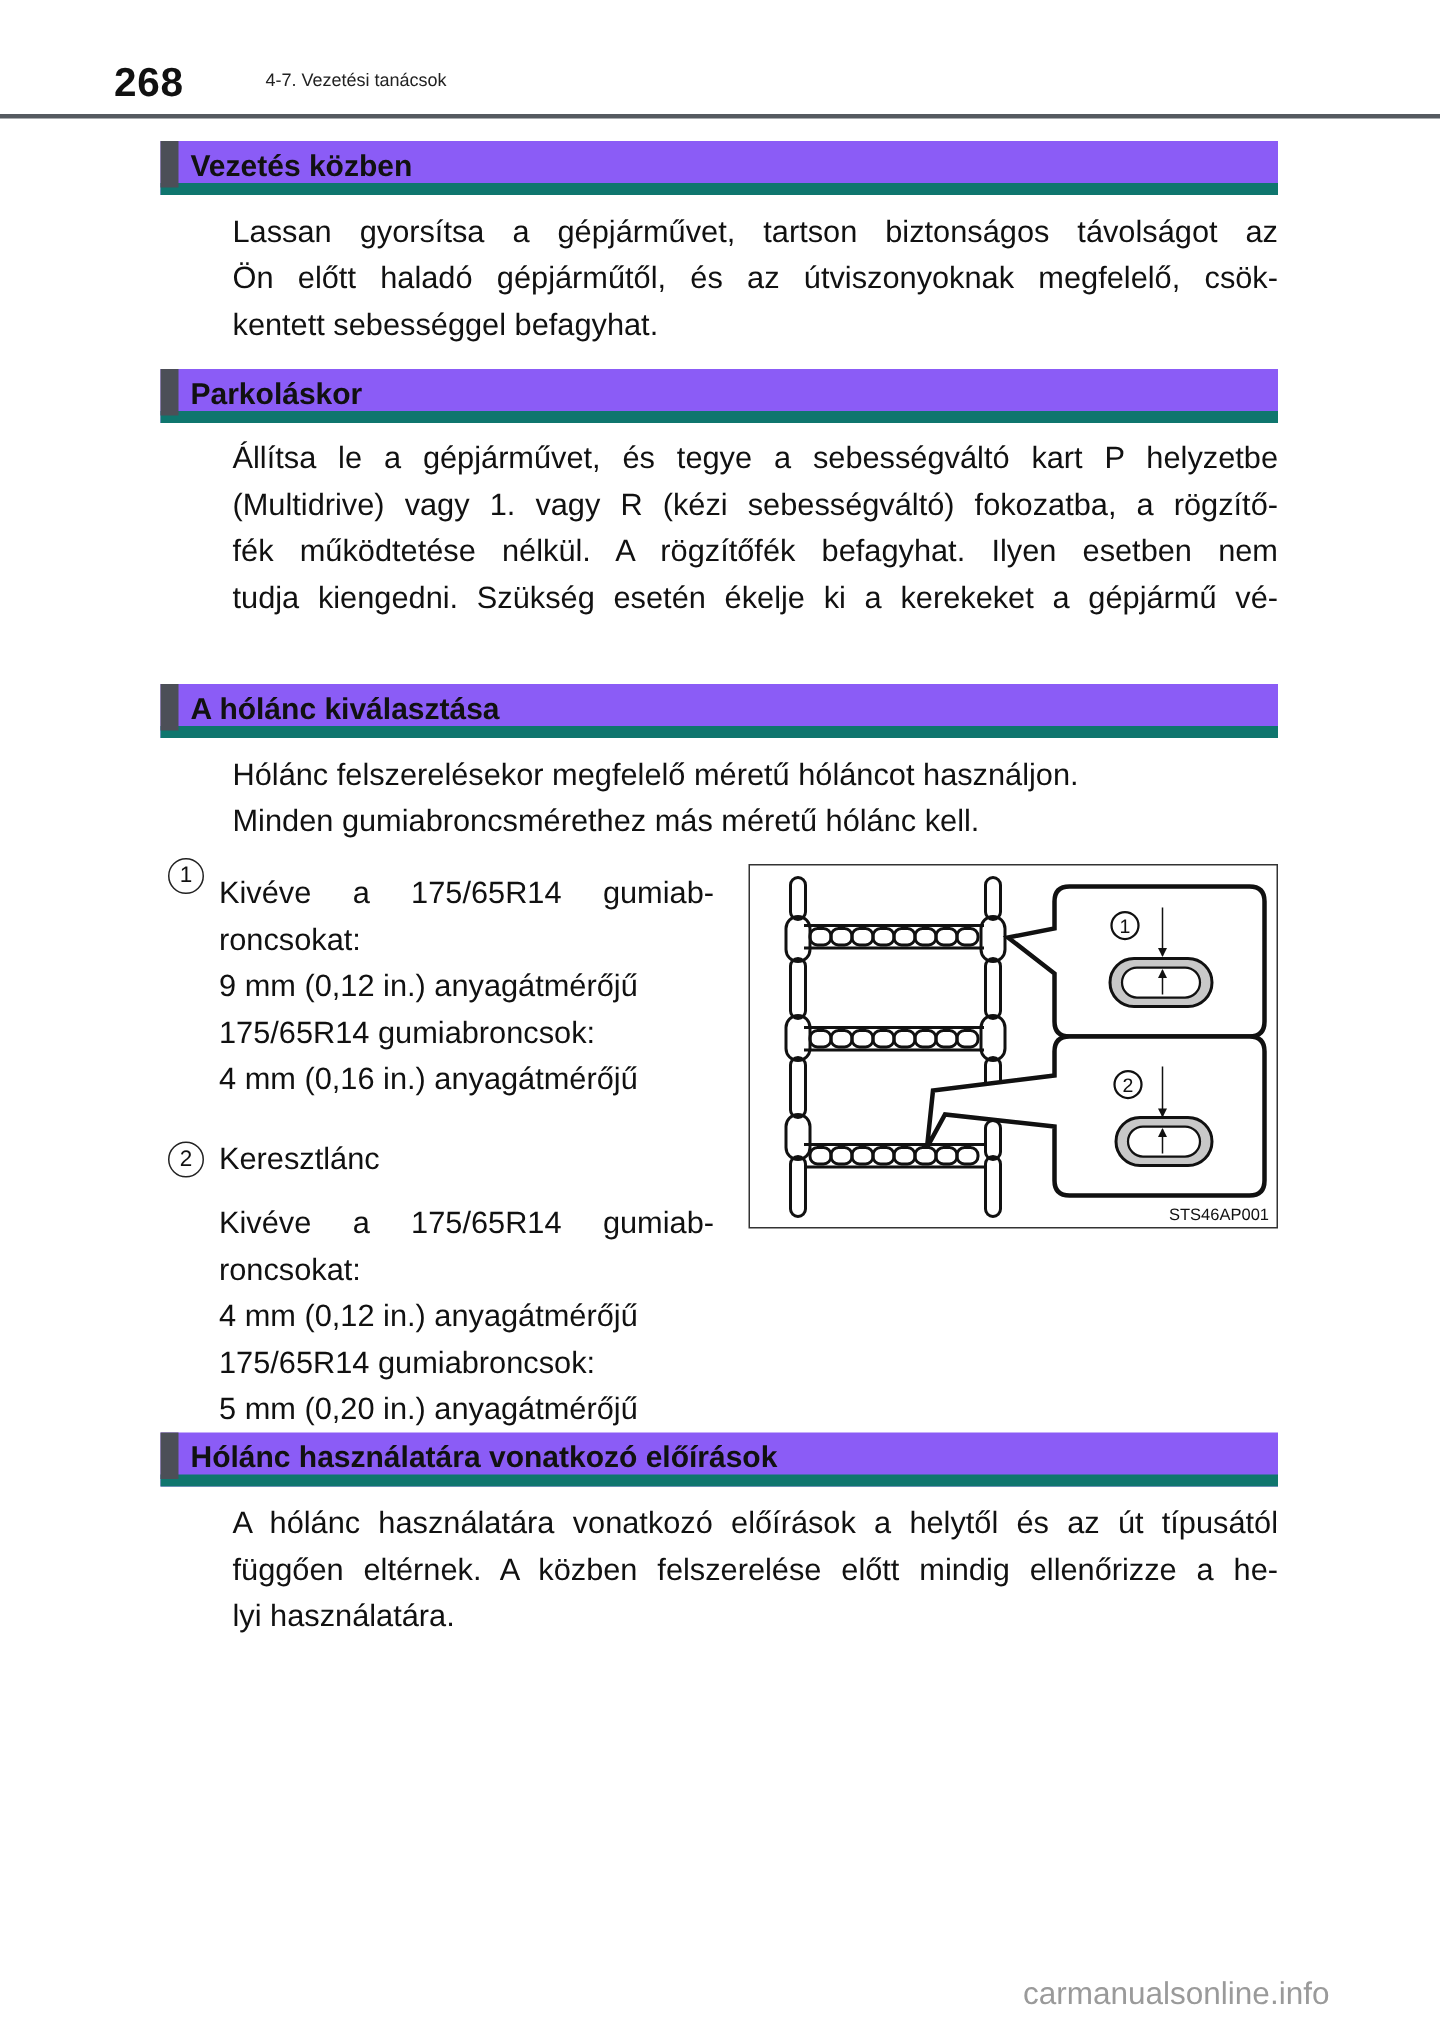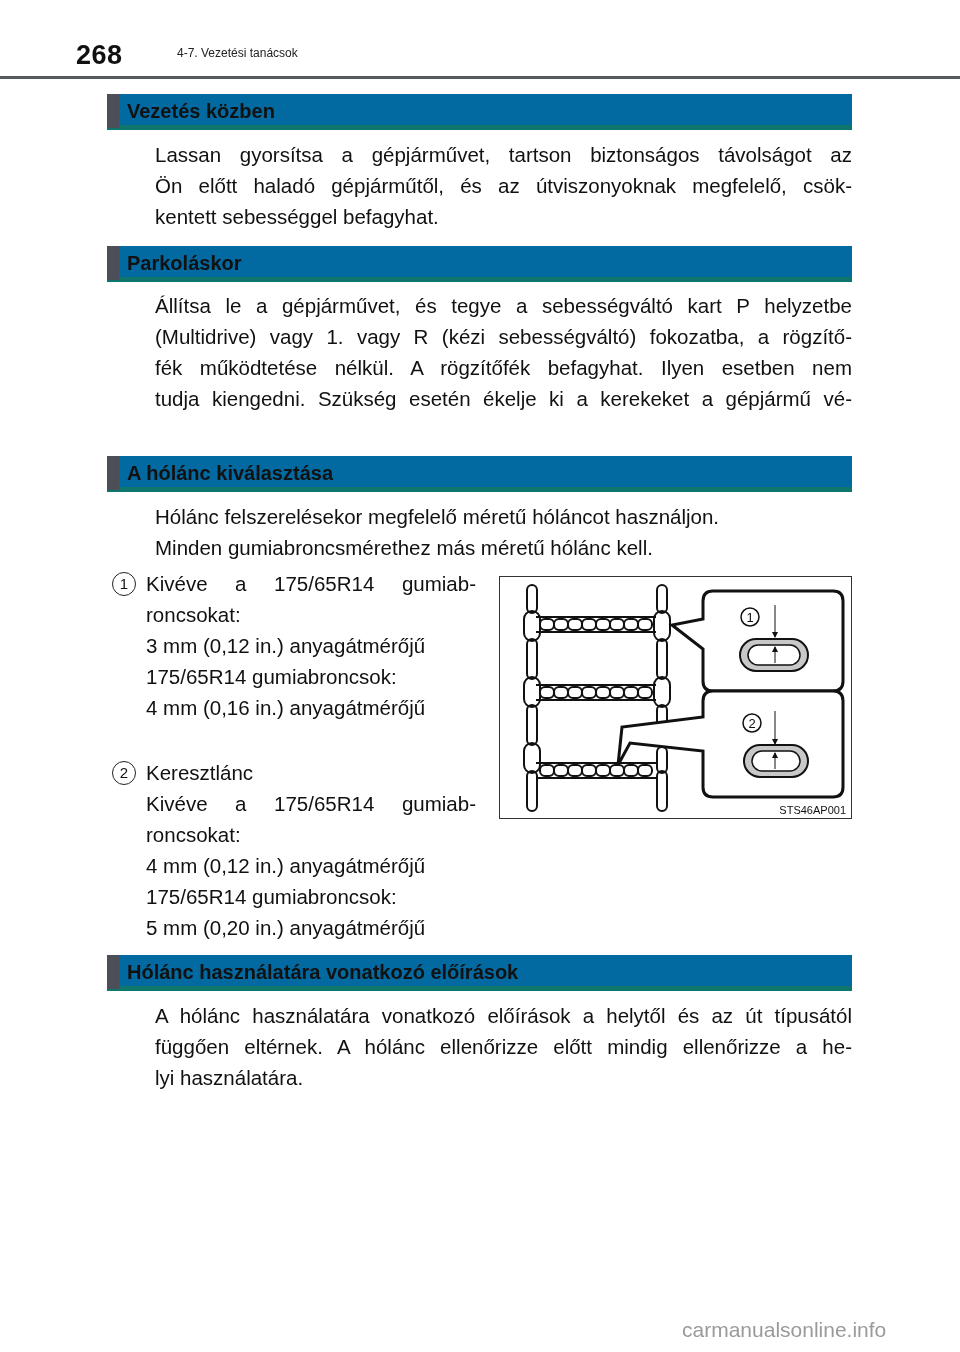--- a/index.html
+++ b/index.html
@@ -2,35 +2,35 @@
 <html><head>
   <meta charset="utf-8">
   <style>
     html, body { margin: 0; padding: 0; background: #ffffff; }
     body { width: 960px; height: 1352px; position: relative; overflow: hidden;
            font-family: "Liberation Sans", sans-serif; color: #111; }
     .page-num { position: absolute; left: 76px; top: 40px; font-size: 27px; font-weight: bold; letter-spacing: 0.5px; }
     .page-head { position: absolute; left: 177px; top: 46px; font-size: 12px; color: #222; }
     .head-rule { position: absolute; left: 0; right: 0; top: 76px; height: 3px; background: #555a60; }
 
-    .sect { position: absolute; left: 107px; width: 745px; height: 36px; background: #0369a1;
-            border-bottom: 5px solid #0f766e; box-sizing: border-box; }
+    .sect { position: absolute; left: 107px; width: 745px; height: 36px; background: #8b5cf6;
+            border-bottom: 8px solid #0f766e; box-sizing: border-box; }
     .sect .bar { position: absolute; left: 0; top: 0; bottom: -3px; width: 12px; background: #4c4f57; }
     .sect .title { position: absolute; left: 20px; top: 6px; font-size: 20px; font-weight: bold; color: #111; }
 
     .para { position: absolute; left: 127px; width: 725px; font-size: 20.5px; line-height: 31px; text-align: justify; color: #111; }
     .para .line { display: block; text-align: justify; text-align-last: justify; white-space: nowrap; margin-left: 28px; }
     .para .line.last { text-align-last: left; }
 
     .item { position: absolute; left: 112px; width: 365px; font-size: 20.5px; line-height: 31px; color: #111; }
     .item .num { position: absolute; left: 0; top: 4px; width: 22px; height: 22px; border: 1.5px solid #222;
                  border-radius: 50%; font-size: 15px; line-height: 22px; text-align: center; }
     .item .lines { position: absolute; left: 34px; width: 330px; }
     .item .line { display: block; white-space: nowrap; }
-    .item .line.just { text-align: justify; text-align-last: justify; }
+    .item .line.just { text-align: justify; text-align-last: justify; margin-top: 12px; }
 
     .figure { position: absolute; left: 499px; top: 576px; width: 353px; height: 243px; border: 1.5px solid #333; box-sizing: border-box; background: #fff; }
     .figure svg { position: absolute; left: 0; top: 0; }
     .fig-code { position: absolute; right: 5px; bottom: 2px; font-size: 11px; color: #111; }
 
     .watermark { position: absolute; left: 682px; top: 1318px; font-size: 21px; color: #9a9a9a; }
   </style>
 </head>
 <body>
 
@@ -66,21 +66,21 @@
 <div class="para" style="top:501px">
   <span class="line last">Hólánc felszerelésekor megfelelő méretű hóláncot használjon.</span>
   <span class="line last">Minden gumiabroncsmérethez más méretű hólánc kell.</span>
 </div>
 
 <div class="item" style="top:568px">
   <div class="num">1</div>
   <div class="lines">
     <span class="line just">Kivéve a 175/65R14 gumiab-</span>
     <span class="line">roncsokat:</span>
-    <span class="line">3 mm (0,12 in.) anyagátmérőjű</span>
+    <span class="line">9 mm (0,12 in.) anyagátmérőjű</span>
     <span class="line">175/65R14 gumiabroncsok:</span>
     <span class="line">4 mm (0,16 in.) anyagátmérőjű</span>
   </div>
 </div>
 
 <div class="item" style="top:757px">
   <div class="num">2</div>
   <div class="lines">
     <span class="line">Keresztlánc</span>
     <span class="line just">Kivéve a 175/65R14 gumiab-</span>
@@ -181,17 +181,17 @@
   </svg>
   <div class="fig-code">STS46AP001</div>
 </div>
 
 <div class="sect" style="top:955px">
   <div class="bar"></div>
   <div class="title">Hólánc használatára vonatkozó előírások</div>
 </div>
 <div class="para" style="top:1000px">
   <span class="line">A hólánc használatára vonatkozó előírások a helytől és az út típusától</span>
-  <span class="line">függően eltérnek. A hólánc ellenőrizze előtt mindig ellenőrizze a he-</span>
+  <span class="line">függően eltérnek. A közben felszerelése előtt mindig ellenőrizze a he-</span>
   <span class="line last">lyi használatára.</span>
 </div>
 
 <div class="watermark">carmanualsonline.info</div>
 
 </body></html>

